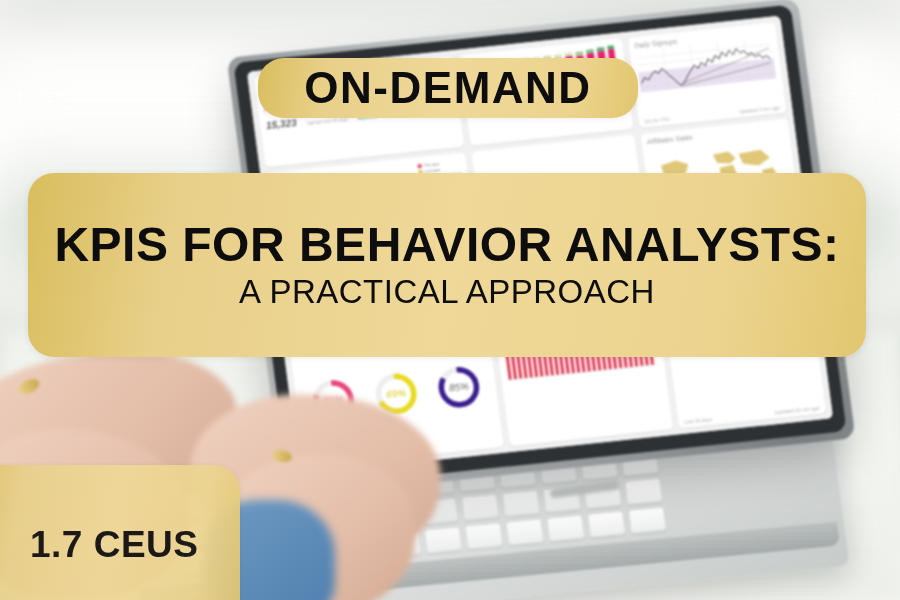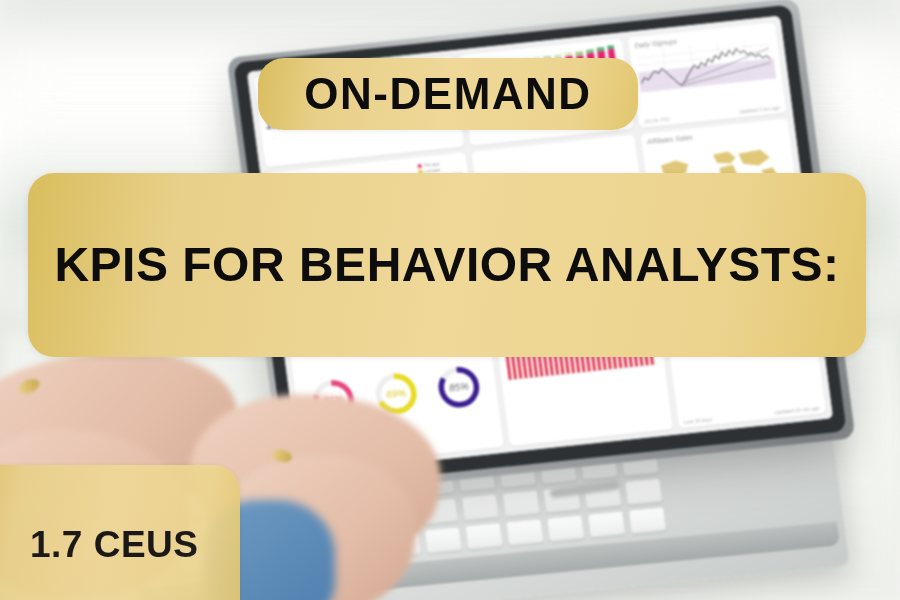--- a/index.html
+++ b/index.html
@@ -169,21 +169,21 @@
   .banner {
     position:absolute;
     background:linear-gradient(100deg, #d9bd5d 0%, #e8d08a 18%, #efd898 50%, #ecd48f 82%, #e2c66f 100%);
     display:flex; align-items:center; justify-content:center;
     color:#0d0d0d;
     text-align:center;
     box-shadow:0 1px 6px rgba(0,0,0,.08);
   }
 
   #banner-ondemand {
-    left:258px; top:58px; width:380px; height:72px;
+    left:258px; top:58px; width:380px; height:60px;
     border-radius:26px;
     letter-spacing:1px;
   }
   #banner-ondemand .txt {
     font-size:44px; font-weight:bold; letter-spacing:1.5px; line-height:1;
   }
 
   #banner-main {
     left:28px; top:173px; width:838px; height:184px;
     border-radius:26px;
@@ -607,17 +607,18 @@
   <div class="ring"></div>
   <div class="ring2"></div>
 </div>
 
 <div class="banner" id="banner-ondemand">
   <span class="txt">ON-DEMAND</span>
 </div>
 
 <div class="banner" id="banner-main">
   <div class="line1">KPIS FOR BEHAVIOR ANALYSTS:</div>
+  <div class="line2">A PRACTICAL APPROACH</div>
 </div>
 
 <div class="banner" id="banner-ceus">
   <span class="txt">1.7 CEUS</span>
 </div>
 
 </body></html>

